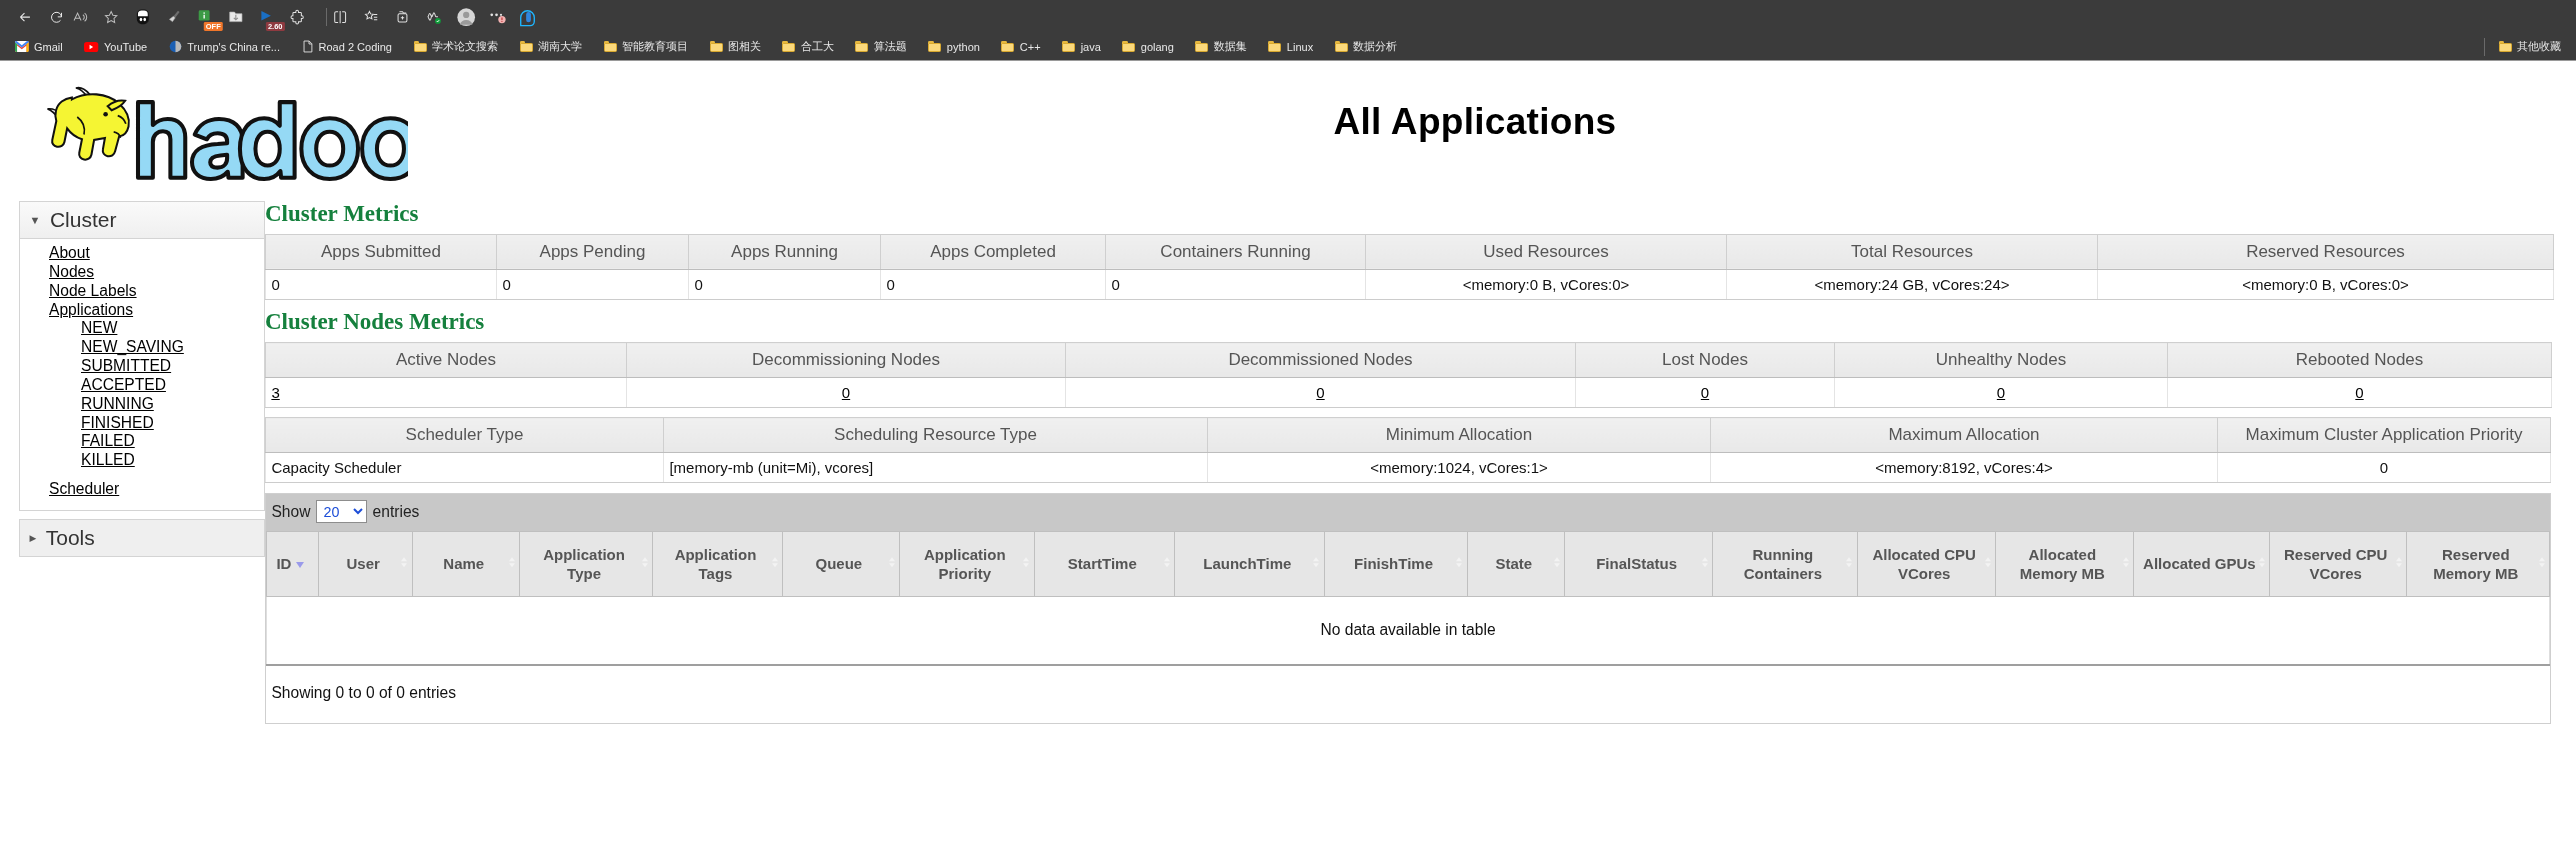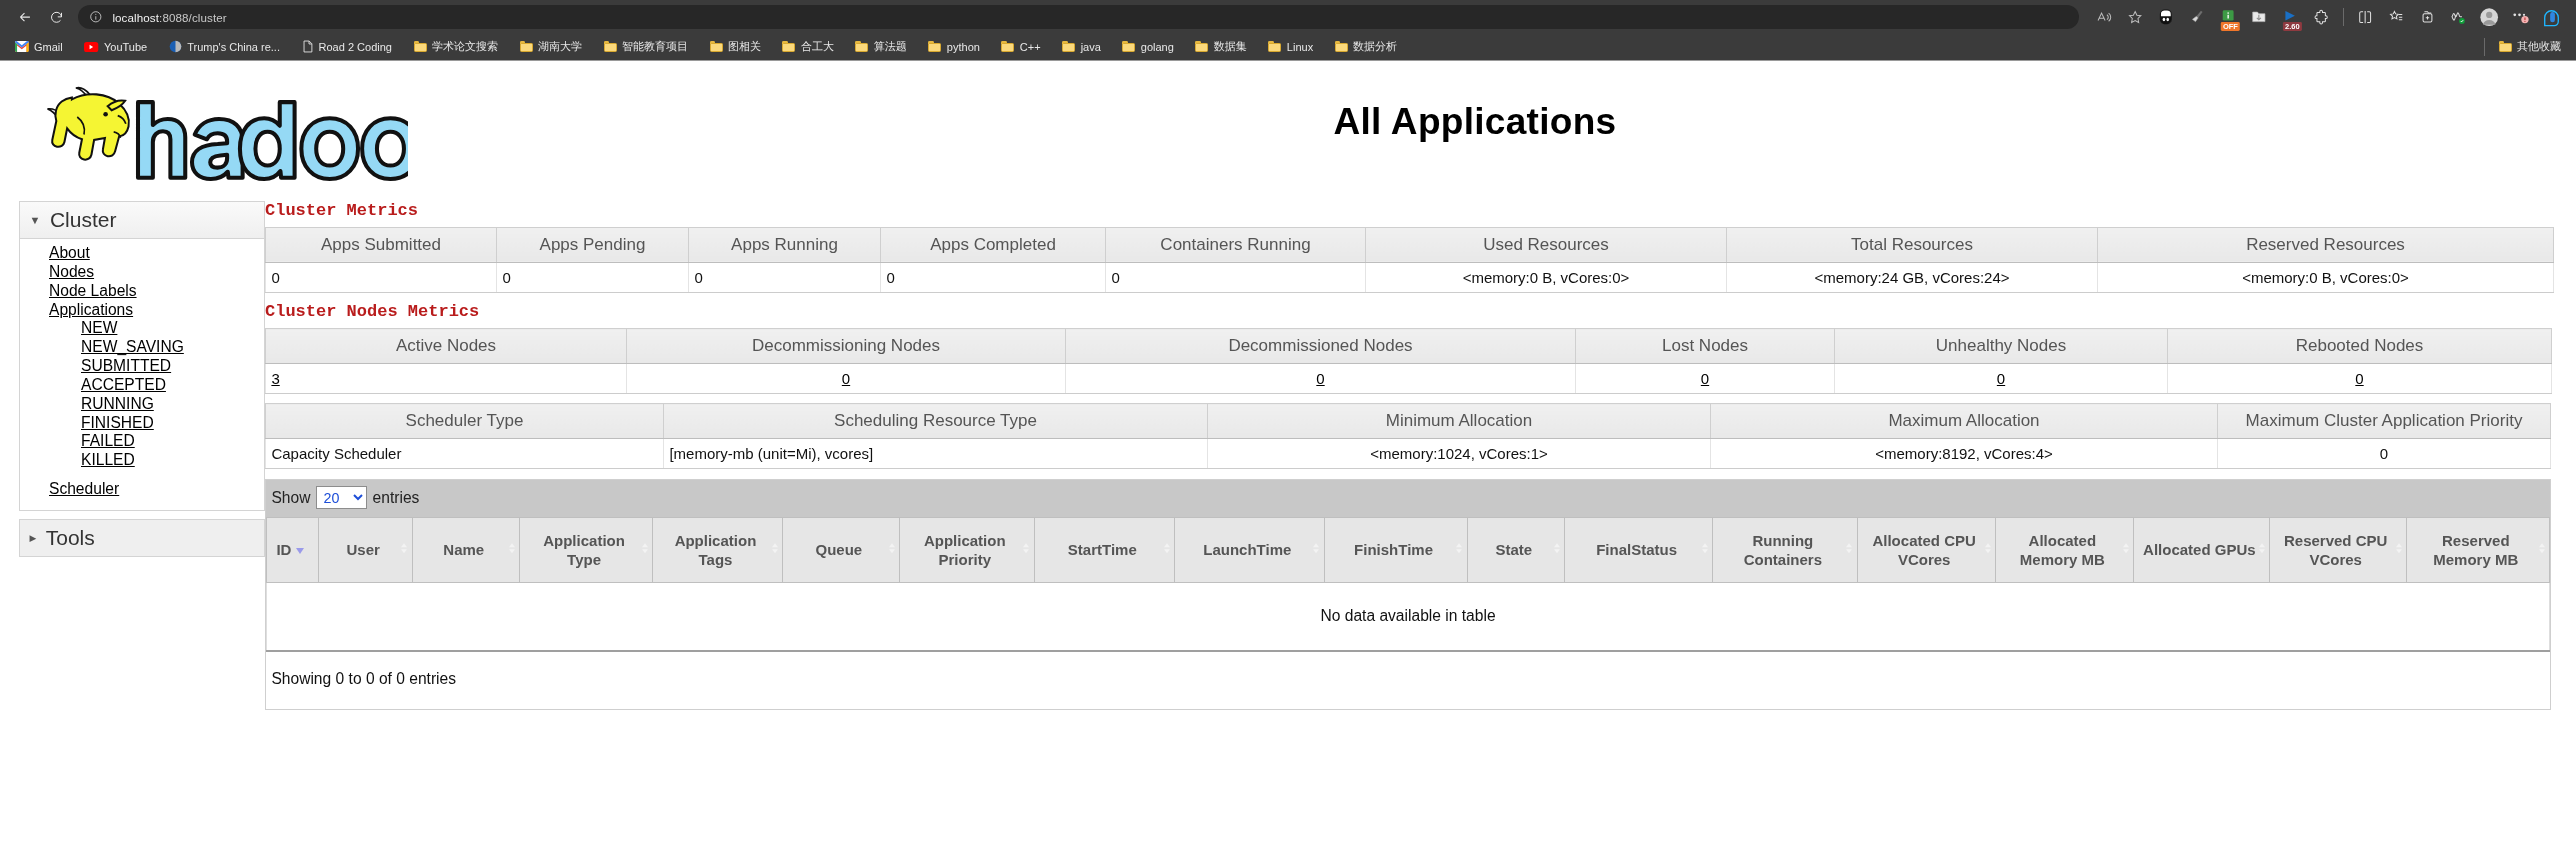--- a/index.html
+++ b/index.html
@@ -25,21 +25,21 @@
   .omnibox {
     flex:1 1 auto; height:24.5px; background:#272727; border-radius:12.2px;
     display:flex; align-items:center; padding:0 11px; margin:0 9.5px 0 6.8px;
     min-width:0;
   }
   .omnibox .info-ic { flex:none; margin-right:9.5px; display:flex; }
   .url { font-size:11.6px; color:#c9c9c9; white-space:nowrap; letter-spacing:0.1px;}
   .url b { color:#f2f2f2; font-weight:400; }
   .tb-right { display:flex; align-items:center; flex:none; gap:0px; }
   .tb-ic {
-    width:31px; height:31px; display:flex; align-items:center; justify-content:center;
+    width:31px; height:31px; display:flex; align-items:center; 
     flex:none; position:relative;
   }
   .tb-sep { width:0.7px; height:17.7px; background:#6a6a6a; margin:0 6.1px; flex:none; }
 
   .ext-badge {
     position:absolute; bottom:1.4px; left:50%; transform:translateX(-38%);
     font-size:7.5px; font-weight:bold; color:#fff; padding:0 2px;
     border-radius:1.4px; line-height:9.5px; font-family:"Liberation Sans", sans-serif;
   }
 
@@ -91,22 +91,22 @@
   .nav-list a {
     display:block; color:#000; text-decoration:underline; font-size:15.6px;
     line-height:1.12; padding:0.7px 0 0.7px 29px;
   }
   .nav-list a.sub { padding-left:61px; }
   .nav-spacer { height:9.5px; }
 
   
   .main { flex:1 1 auto; padding-right:0px; padding-top:8.2px; overflow:hidden;}
   h2.sec {
-    font-size:17px; font-weight:bold; color:#b91c1c; margin:0 0 6.8px 0;
-    font-family:Liberation Mono, monospace;
+    font-size:23px; font-weight:bold; color:#15803d; margin:0 0 6.8px 0;
+    font-family:Liberation Serif, serif;
   }
   h2.sec.tight { margin-top:5.4px; }
 
   table.metrics {
     border-collapse:collapse; width:2286px; table-layout:fixed;
     margin-bottom:9.5px; font-size:15px;
   }
   table.metrics th {
     background:linear-gradient(#f0f0f0,#e8e8e8);
     border:0.7px solid #cfcfcf; border-bottom:0.7px solid #bdbdbd;
@@ -174,30 +174,20 @@
         <path d="M19 12H5M5 12l6-6M5 12l6 6"></path>
       </svg>
     </div>
     <div class="nav-btn">
       <svg width="15" height="15" viewBox="0 0 24 24" fill="none" stroke="#e8e8e8" stroke-width="1.6">
         <path d="M20 11a8 8 0 1 0-1.6 5.5"></path>
         <path d="M20 4.5V11h-6"></path>
       </svg>
     </div>
 
-    <div class="omnibox">
-      <span class="info-ic">
-        <svg width="13.6" height="13.6" viewBox="0 0 24 24" fill="none" stroke="#d2d2d2" stroke-width="1.5">
-          <circle cx="12" cy="12" r="9"></circle>
-            <path d="M12 11v6"></path>
-            <circle cx="12" cy="7.6" r=".9" fill="#d2d2d2" stroke="none"></circle>
-        </svg>
-      </span>
-      <span class="url"><b>localhost</b><span>:8088/cluster</span></span>
-    </div>
 
     <div class="tb-right">
       <div class="tb-ic">
         <svg width="16.3" height="16.3" viewBox="0 0 24 24" fill="none" stroke="#bdbdbd" stroke-width="1.5">
           <path d="M3 17 8.2 6 13.4 17M5 13.6h6.4"></path>
             <path d="M16 8.5a4 4 0 0 1 0 7"></path>
             <path d="M18.6 6a7.4 7.4 0 0 1 0 12"></path>
         </svg>
       </div>
       <div class="tb-ic">

